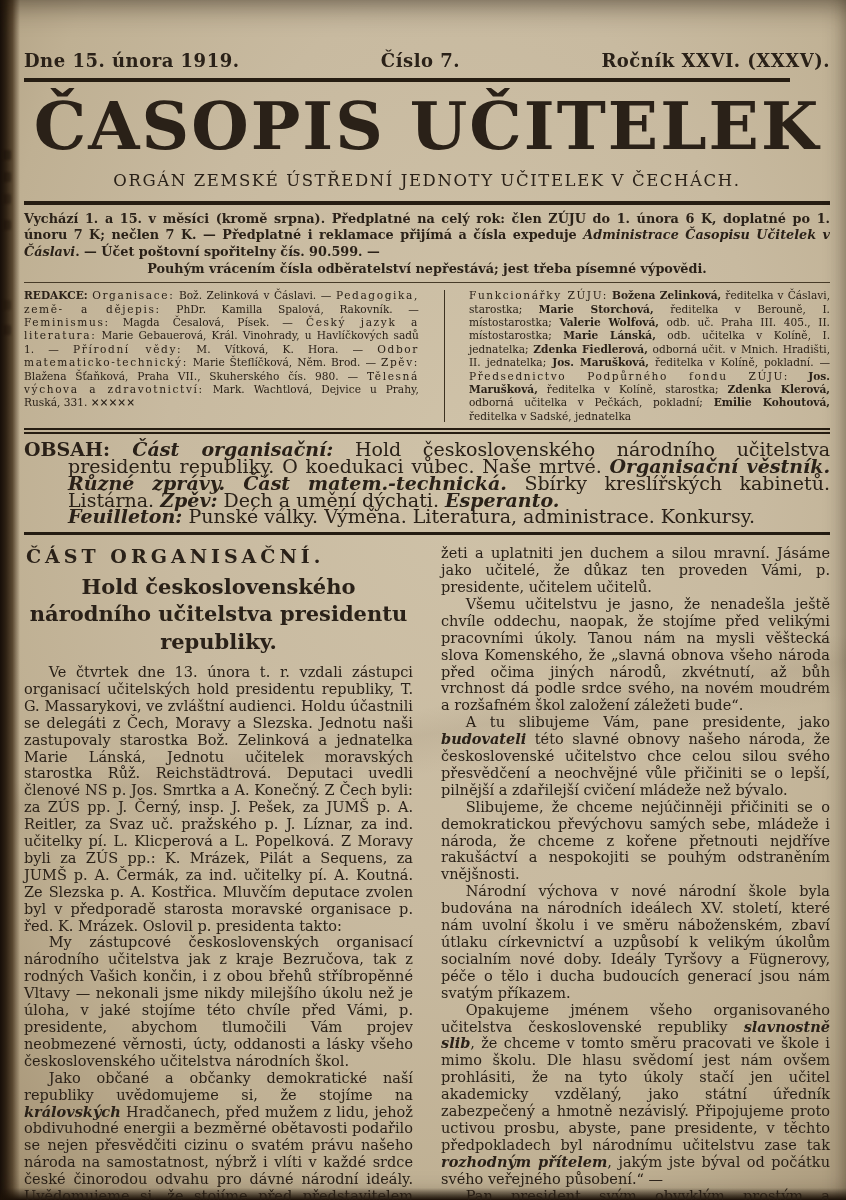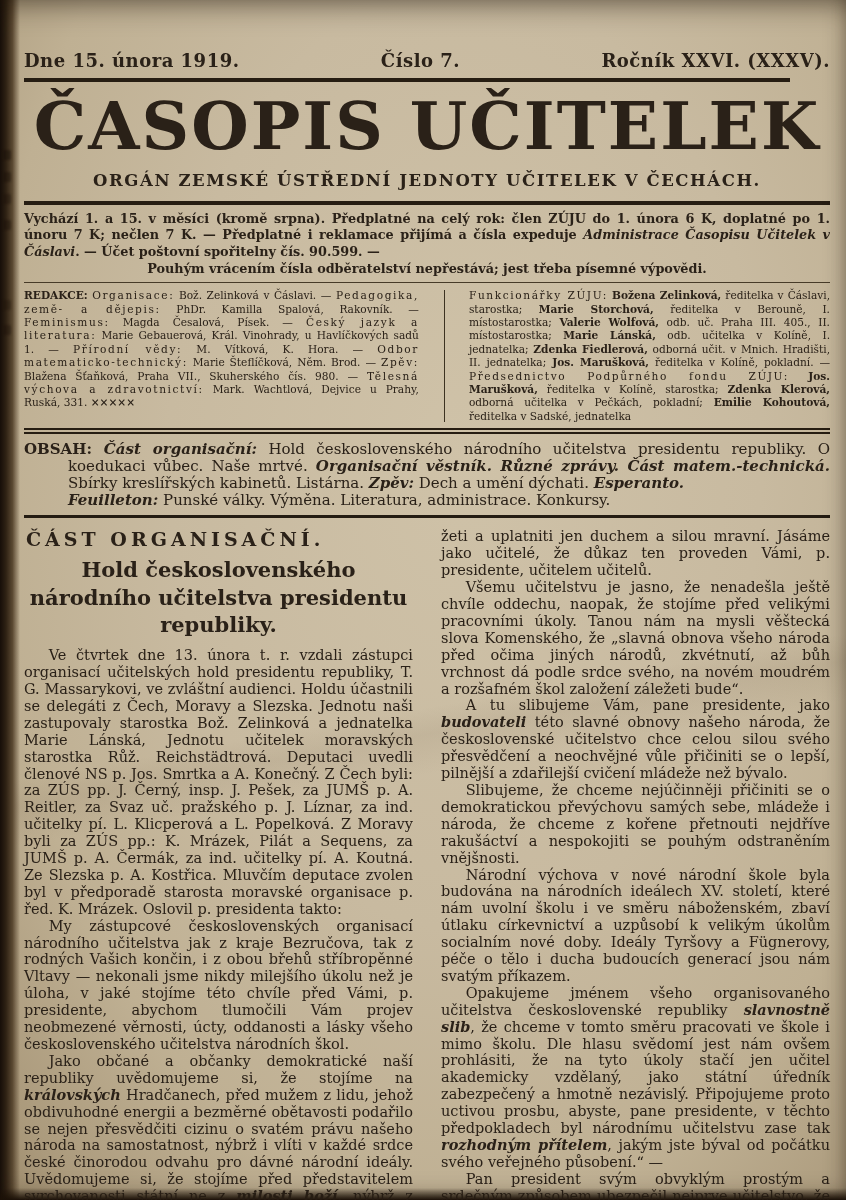--- a/index.html
+++ b/index.html
@@ -22,39 +22,39 @@
     background:linear-gradient(0deg,#1d130a 0%,rgba(29,19,10,0) 100%);}
 
   .content{position:absolute;left:24px;top:0;width:806px;}
 
   
   .masthead-row{display:flex;justify-content:space-between;align-items:baseline;
     margin-top:50px;font-weight:bold;font-size:18px;letter-spacing:0.5px;}
   .rule-date{height:4px;background:#261d12;width:95%;margin-top:7px;}
   .journal-title{margin:10px 0 0;text-align:center;font-size:66px;line-height:1.04;
     font-weight:bold;letter-spacing:2px;white-space:nowrap;}
-  .journal-subtitle{text-align:center;font-size:16.5px;font-weight:bold;letter-spacing:1.6px;margin-top:10px;}
+  .journal-subtitle{text-align:center;font-size:16.5px;font-weight:normal;letter-spacing:1.6px;margin-top:10px;}
 
   .rule-full{height:4px;background:#261d12;margin-top:11px;}
   .rule-thin{height:1px;background:#473b28;margin-top:5px;}
   .rule-double{margin-top:5px;height:2px;border-top:2px solid #261d12;border-bottom:2px solid #261d12;}
   .rule-heavy{height:3px;background:#241c12;margin-top:7px;}
 
   .subscription{margin-top:6px;font-size:12.8px;font-weight:bold;line-height:1.3;}
   .subscription .rp{margin:0;text-align:justify;}
   .subscription .rp.center{text-align:center;}
 
   .editorial-row{display:flex;margin-top:6px;align-items:stretch;gap:15px;}
   .ed-col{font-size:10.6px;line-height:13.4px;text-align:justify;}
   .ed-left{width:49%;}
   .ed-divider{width:1px;background:#3c3221;margin:1px 9px 1px 10px;}
   .ed-right{flex:1;}
   .ed-col .rp{margin:0;}
 
-  .obsah{margin-top:7px;font-size:15px;line-height:16.8px;padding-left:44px;}
+  .obsah{margin-top:7px;font-size:19px;line-height:16.8px;padding-left:44px;}
   .obsah .rp{margin:0;text-align:justify;}
   .obsah .rp.hang{text-indent:-44px;}
 
   .columns{display:flex;margin-top:10px;gap:28px;}
   .col{width:389px;font-size:14.5px;line-height:16.9px;text-align:justify;}
   .section-heading{font-size:19px;letter-spacing:4px;margin:3px 0 8px 2px;font-weight:bold;}
   .article-title{text-align:center;font-size:21px;font-weight:bold;line-height:1.3;margin:4px 0 9px;}
   .col .rp{margin:0;}
   .rp.indent{text-indent:1.7em;}
   .rp.center{text-align:center;text-indent:0;}

